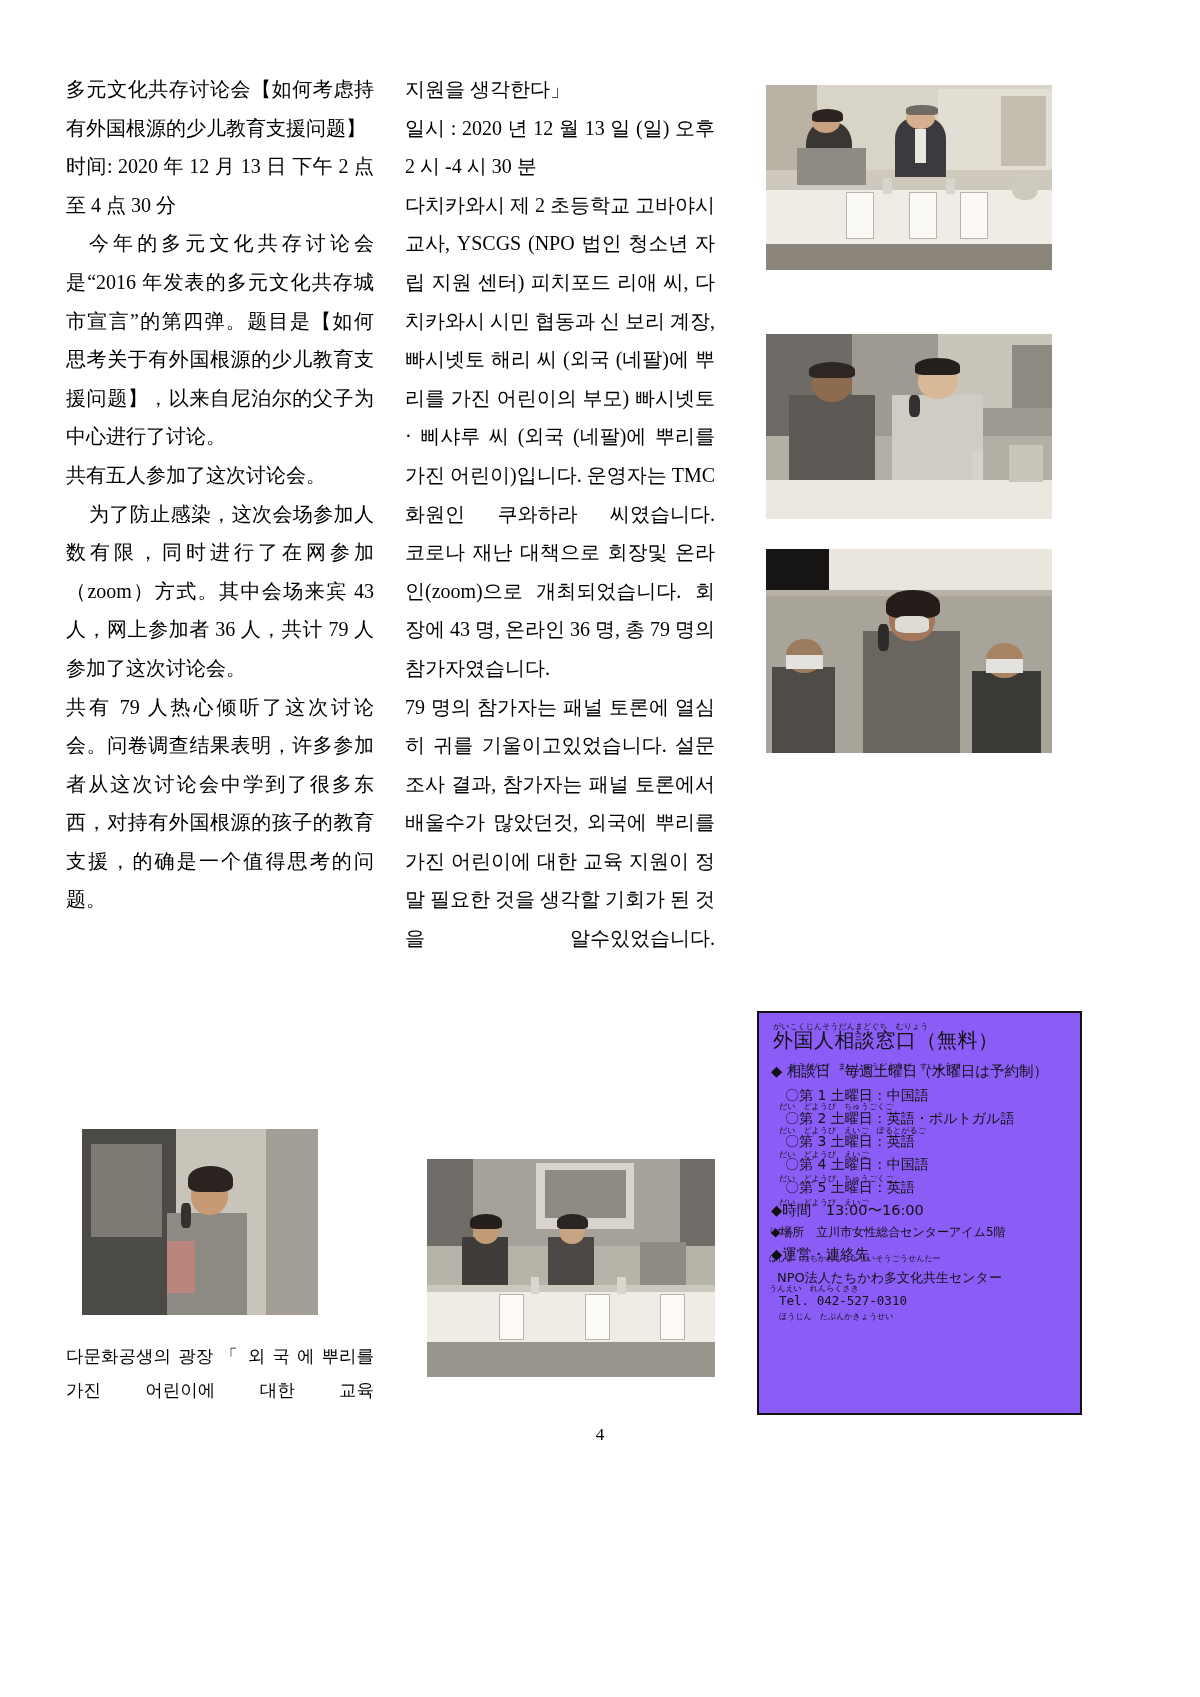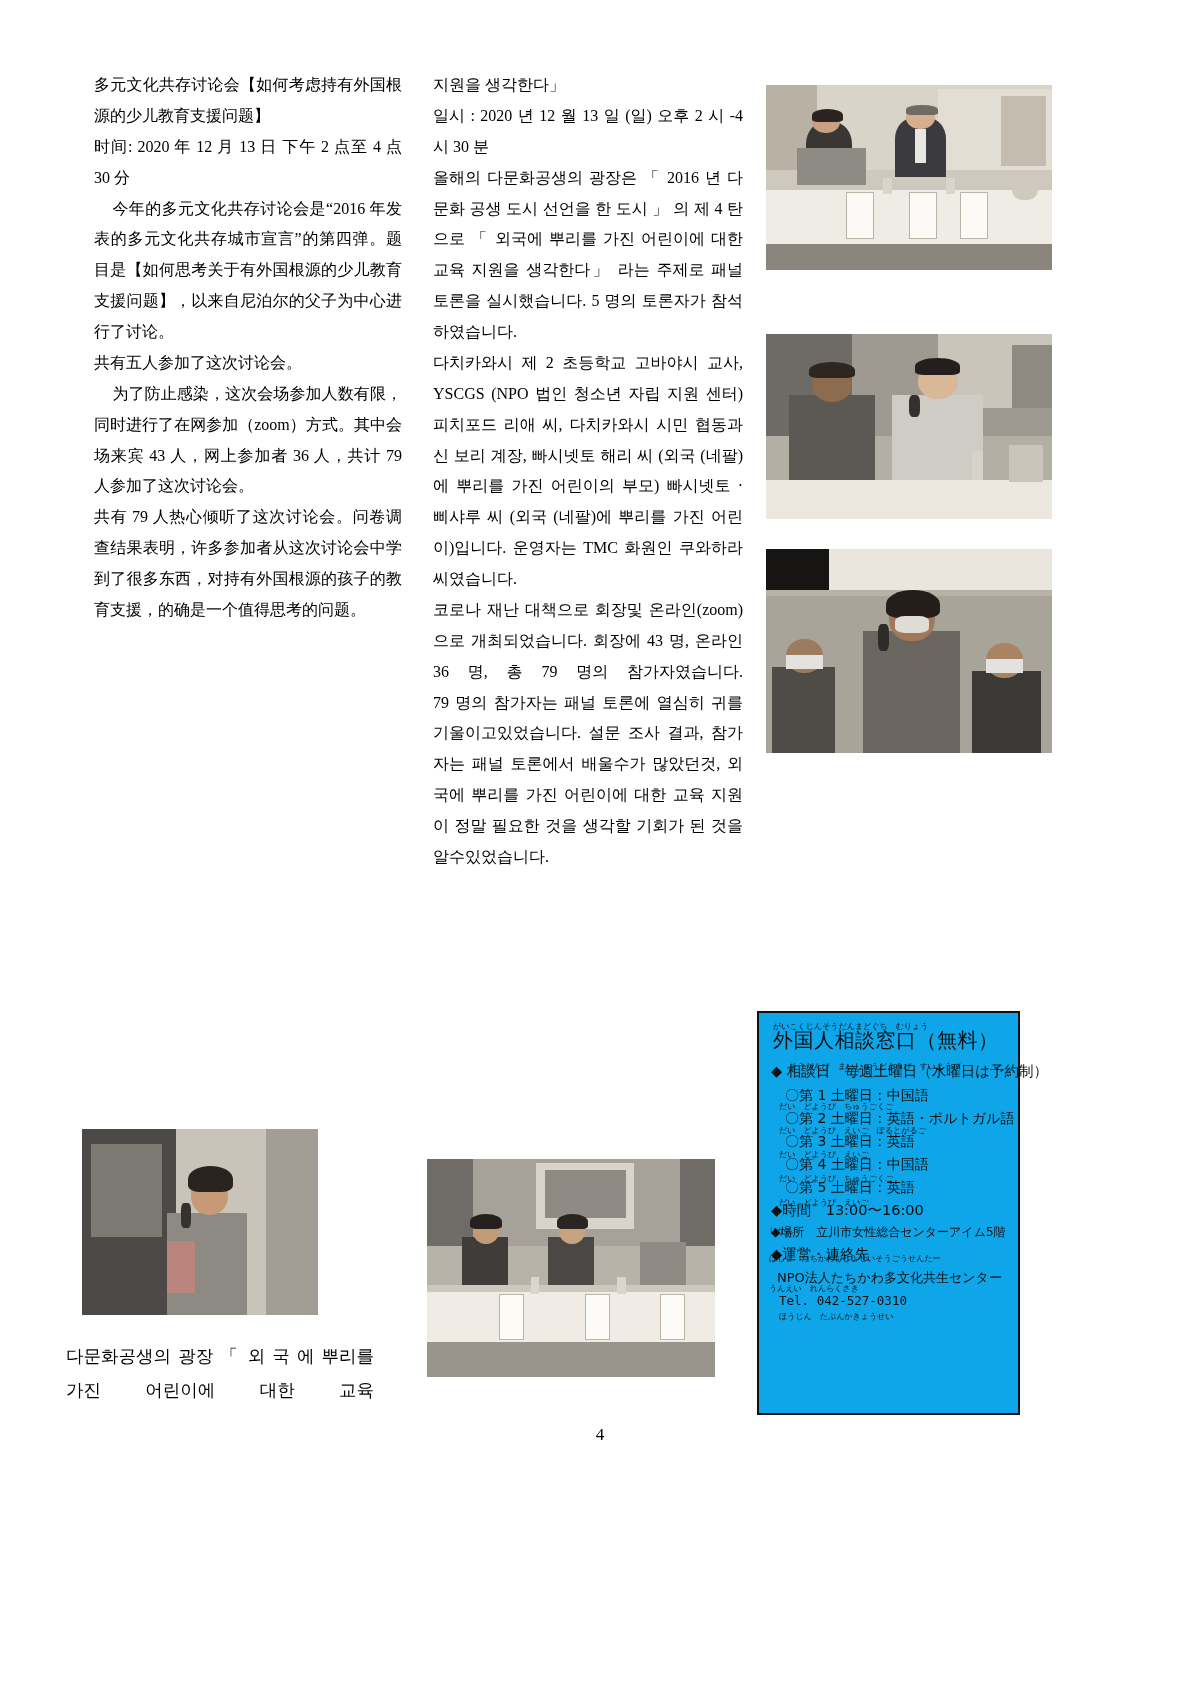--- a/index.html
+++ b/index.html
@@ -17,25 +17,24 @@
   }
   .page {
     position: absolute;
     inset: 0;
   }
 
   
   .col {
     position: absolute;
     top: 70px;
-    font-size: 16px;
+    font-size: 20px;
     line-height: 1.93;
     text-align: justify;
     text-justify: inter-ideograph;
-    margin-left: 28px;
   }
   .col-left  { left: 66px;  width: 308px; }
   .col-mid   { left: 405px; width: 310px; }
 
   .col p {
     margin: 0;
   }
   .indent { text-indent: 1.15em; }
 
   .jst {
@@ -61,24 +60,24 @@
   
   #photo-presenter { left: 82px; top: 1129px; width: 236px; height: 186px; }
   
   #photo-panel-wide { left: 427px; top: 1159px; width: 288px; height: 218px; }
 
   
   #flyer {
     position: absolute;
     left: 757px;
     top: 1011px;
-    width: 263px;
+    width: 325px;
     height: 404px;
     border: 2px solid #111;
-    background: #0ea5e9;
+    background: #8b5cf6;
     box-sizing: border-box;
     padding: 8px 10px 6px 12px;
     font-family: "DejaVu Sans", sans-serif;
     color: #111;
   }
   #flyer .f-title {
     font-size: 20px;
     font-weight: normal;
     letter-spacing: 0.5px;
     margin: 6px 0 10px 2px;
@@ -137,21 +136,20 @@
     <p>共有五人参加了这次讨论会。</p>
     <p class="indent">为了防止感染，这次会场参加人数有限，同时进行了在网参加（zoom）方式。其中会场来宾 43 人，网上参加者 36 人，共计 79 人参加了这次讨论会。</p>
     <p>共有 79 人热心倾听了这次讨论会。问卷调查结果表明，许多参加者从这次讨论会中学到了很多东西，对持有外国根源的孩子的教育支援，的确是一个值得思考的问题。</p>
   </div>
 
   <div style="position:absolute; left:66px; top:1340px; width:308px; font-size:17.5px; line-height:1.93; text-align:justify; text-align-last:justify;">다문화공생의 광장 「 외 국 에 뿌리를 가진 어린이에 대한 교육</div>
 
   <div class="col col-mid">
     <p>지원을 생각한다」</p>
     <p>일시 : 2020 년 12 월 13 일 (일) 오후 2 시 -4 시 30 분</p>
-    <p class="jst">올해의 다문화공생의 광장은 「 2016 년 다문화 공생 도시 선언을 한 도시 」 의 제 4 탄으로 「 외국에 뿌리를 가진 어린이에 대한 교육 지원을 생각한다」 라는 주제로 패널 토론을 실시했습니다. 5 명의 토론자가 참석하였습니다.</p>
     <p class="jst">다치카와시 제 2 초등학교 고바야시 교사, YSCGS (NPO 법인 청소년 자립 지원 센터) 피치포드 리애 씨, 다치카와시 시민 협동과 신 보리 계장, 빠시넷토 해리 씨 (외국 (네팔)에 뿌리를 가진 어린이의 부모) 빠시넷토 · 삐샤루 씨 (외국 (네팔)에 뿌리를 가진 어린이)입니다. 운영자는 TMC 화원인 쿠와하라 씨였습니다.</p>
     <p class="jst">코로나 재난 대책으로 회장및 온라인(zoom)으로 개최되었습니다. 회장에 43 명, 온라인 36 명, 총 79 명의 참가자였습니다.</p>
     <p class="jst">79 명의 참가자는 패널 토론에 열심히 귀를 기울이고있었습니다. 설문 조사 결과, 참가자는 패널 토론에서 배울수가 많았던것, 외국에 뿌리를 가진 어린이에 대한 교육 지원이 정말 필요한 것을 생각할 기회가 된 것을 알수있었습니다.</p>
   </div>
 
   <div class="photo" id="photo-panel-top">
     <div class="sky" style="background:#cfc9bd;"></div>
     <div class="rect" style="left:0; top:0; width:100%; height:46%; background:#d9d4c8;"></div>
     <div class="rect" style="left:0; top:0; width:18%; height:46%; background:#b9b2a4;"></div>
     <div class="rect" style="left:60%; top:2%; width:40%; height:44%; background:#e2ded3;"></div>

